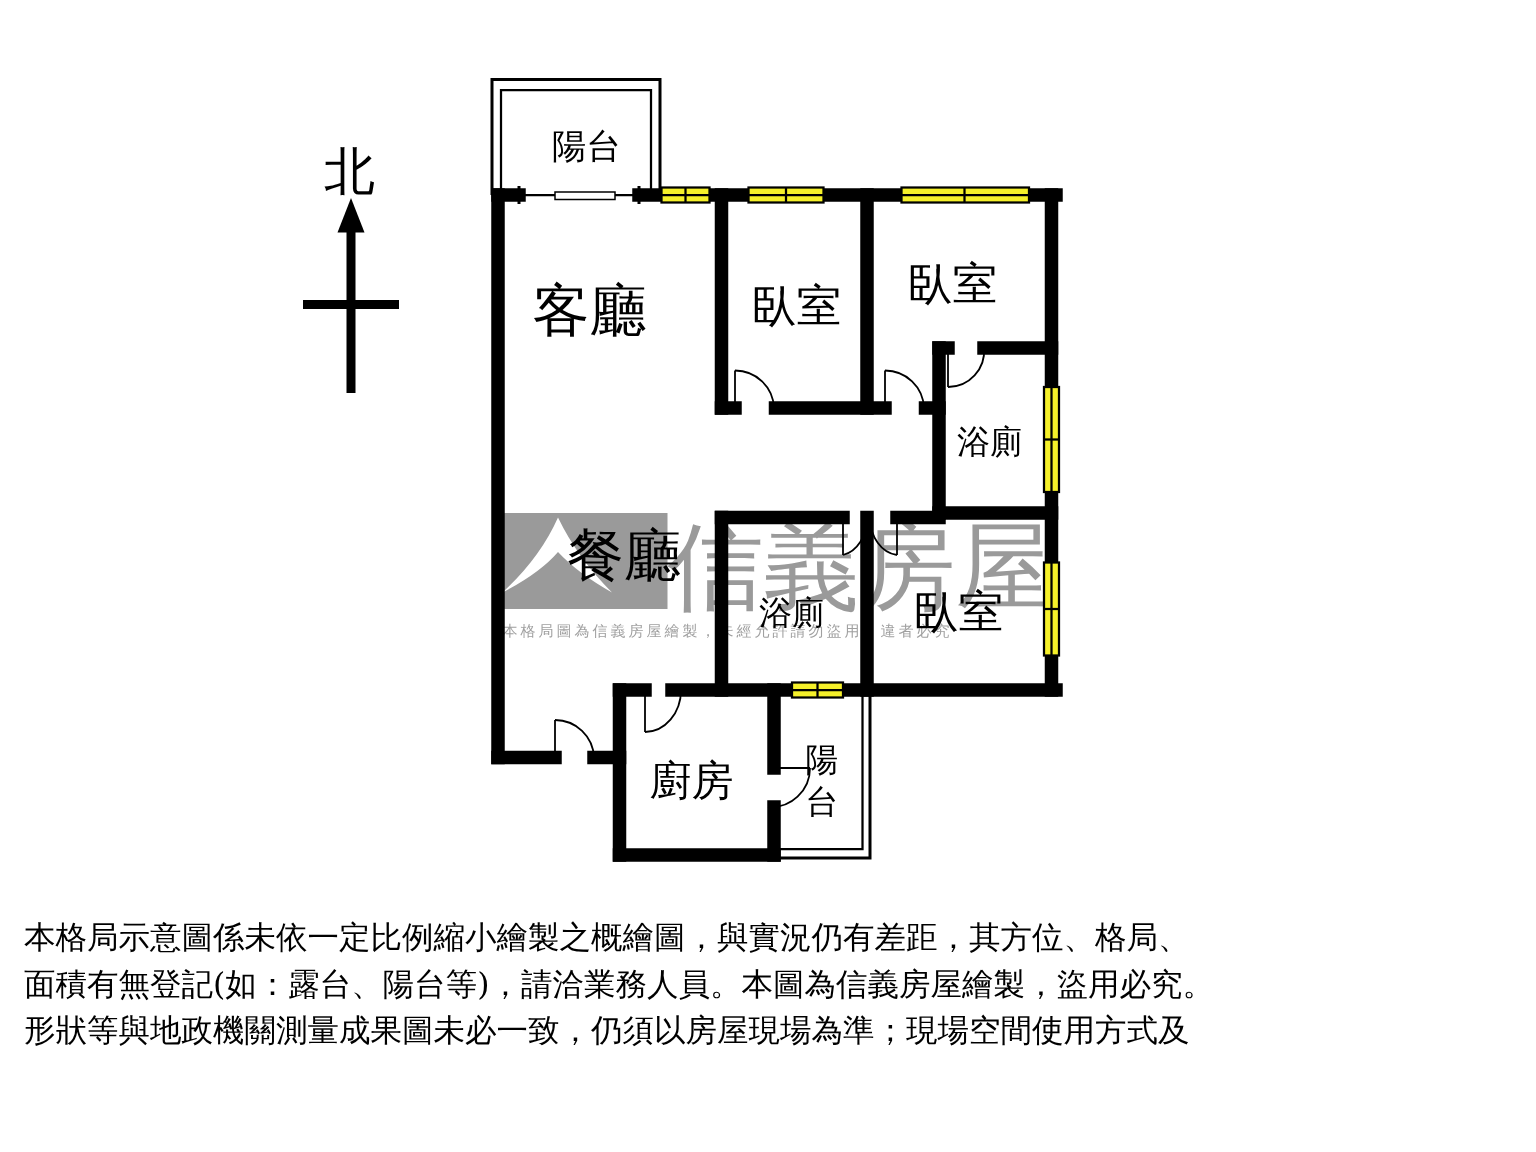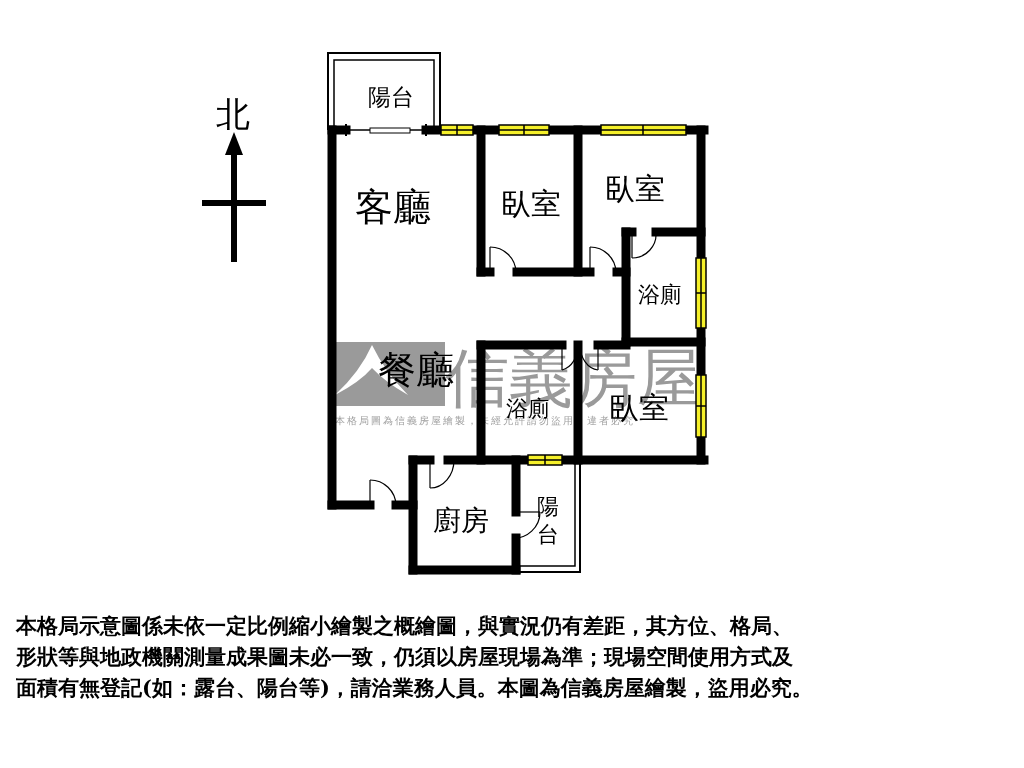--- a/index.html
+++ b/index.html
@@ -2,21 +2,21 @@
 <html><head>
 <meta charset="utf-8">
 <style>
   html, body { margin:0; padding:0; background:#ffffff; }
   body { width:1024px; height:768px; position:relative; overflow:hidden; font-family:"DejaVu Serif", serif; }
   #plan { position:absolute; left:0; top:0; width:1024px; height:600px; }
   .room-label { font-family:"DejaVu Serif", serif; fill:#000; }
   .wm-text { font-family:"DejaVu Sans", sans-serif; fill:#9a9a9a; }
   .wm-small { font-family:"DejaVu Sans", sans-serif; fill:#a0a0a0; font-size:10px; letter-spacing:2px; }
   #disclaimer { position:absolute; left:16px; top:610px; width:1000px; font-family:"DejaVu Serif", serif; font-size:21px; line-height:31px; color:#000; }
-  #disclaimer div { white-space:nowrap;font-weight:bold; }
+  #disclaimer div { white-space:nowrap; }
 </style>
 </head>
 <body>
 
 <svg id="plan" viewBox="0 0 1024 600" xmlns="http://www.w3.org/2000/svg">
 
   <g>
     <rect x="335" y="342" width="110" height="64" fill="#9a9a9a"></rect>
     <path d="M335 395 Q360 372 372 345 Q385 372 408 395 Q385 382 372 368 Q360 382 335 395 Z" fill="#ffffff"></path>
     <text class="wm-text" x="445" y="400" font-size="64">信義房屋</text>
@@ -166,15 +166,15 @@
     <text class="room-label" x="506" y="416" font-size="22">浴廁</text>
     <text class="room-label" x="609" y="418" font-size="30">臥室</text>
     <text class="room-label" x="433" y="530" font-size="28">廚房</text>
     <text class="room-label" x="537" y="514" font-size="22">陽</text>
     <text class="room-label" x="537" y="542" font-size="22">台</text>
   </g>
 </svg>
 
 <div id="disclaimer">
   <div>本格局示意圖係未依一定比例縮小繪製之概繪圖，與實況仍有差距，其方位、格局、</div>
+  <div>面積有無登記(如：露台、陽台等)，請洽業務人員。本圖為信義房屋繪製，盜用必究。</div>
   <div>形狀等與地政機關測量成果圖未必一致，仍須以房屋現場為準；現場空間使用方式及</div>
-  <div>面積有無登記(如：露台、陽台等)，請洽業務人員。本圖為信義房屋繪製，盜用必究。</div>
 </div>
 
 </body></html>

